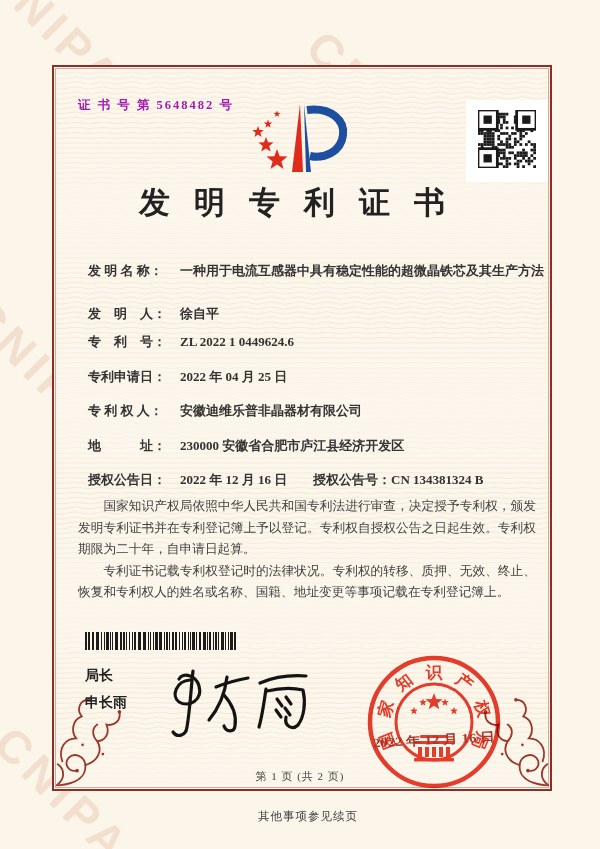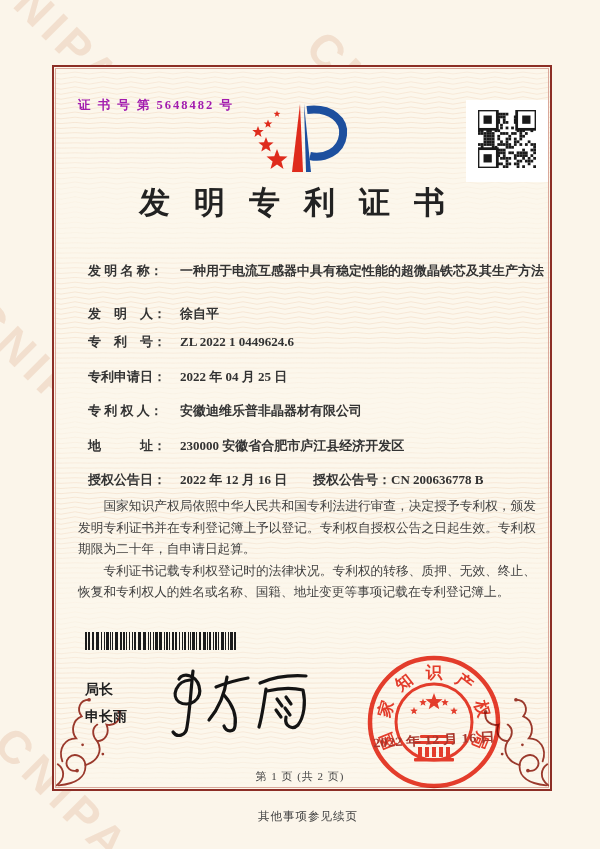--- a/index.html
+++ b/index.html
@@ -40,21 +40,21 @@
   .frow .lab{display:inline-block;min-width:92px;}
   .m0{margin-bottom:26px;}.m1{margin-bottom:11px;}.m2{margin-bottom:18px;}
   .m3{margin-bottom:17px;}.m4{margin-bottom:18px;}.m5{margin-bottom:17px;}
   .pair2{position:absolute;left:225px;top:0;}
   
   .body-text{position:absolute;left:78px;top:496px;width:458px;font-size:12.7px;
              line-height:21.6px;color:#424242;text-align:justify;}
   .body-text p{margin:0;text-indent:2em;}
   
   .barcode{position:absolute;left:85px;top:632px;}
-  .signatory{position:absolute;left:85px;top:676px;font-family:"Liberation Sans","DejaVu Sans",sans-serif;
+  .signatory{position:absolute;left:85px;top:662px;font-family:"Liberation Sans","DejaVu Sans",sans-serif;
              font-size:14px;font-weight:700;color:#222;line-height:27px;}
   .signature{position:absolute;left:160px;top:666px;}
   .seal{position:absolute;left:364px;top:652px;mix-blend-mode:multiply;opacity:0.93;}
   .page-footer{position:absolute;left:0;top:769px;width:100%;text-align:center;
                font-size:11px;color:#444;letter-spacing:1px;}
   .cont-note{position:absolute;left:8px;top:809px;width:100%;text-align:center;
              font-size:11.5px;color:#444;letter-spacing:1px;}
 </style>
 </head>
 <body>
@@ -433,21 +433,21 @@
       <span class="lab">专利申请日：</span><span>2022 年 04 月 25 日</span>
     </div>
     <div class="frow m4">
       <span class="lab">专 利 权 人：</span><span>安徽迪维乐普非晶器材有限公司</span>
     </div>
     <div class="frow m5">
       <span class="lab">地　　　址：</span><span>230000 安徽省合肥市庐江县经济开发区</span>
     </div>
     <div class="frow">
       <span class="lab">授权公告日：</span><span>2022 年 12 月 16 日</span>
-      <span class="pair2"><span>授权公告号：</span><span>CN 200636778 B</span></span>
+      <span class="pair2"><span>授权公告号：</span><span>CN 134381324 B</span></span>
     </div>
   </div>
 
   <div class="body-text">
     <p>国家知识产权局依照中华人民共和国专利法进行审查，决定授予专利权，颁发发明专利证书并在专利登记簿上予以登记。专利权自授权公告之日起生效。专利权期限为二十年，自申请日起算。</p>
     <p>专利证书记载专利权登记时的法律状况。专利权的转移、质押、无效、终止、恢复和专利权人的姓名或名称、国籍、地址变更等事项记载在专利登记簿上。</p>
   </div>
 
   <svg class="barcode" id="barcode" width="155" height="18">
       <rect x="0" y="0" width="2" height="18" fill="#1c1c1c"></rect>

